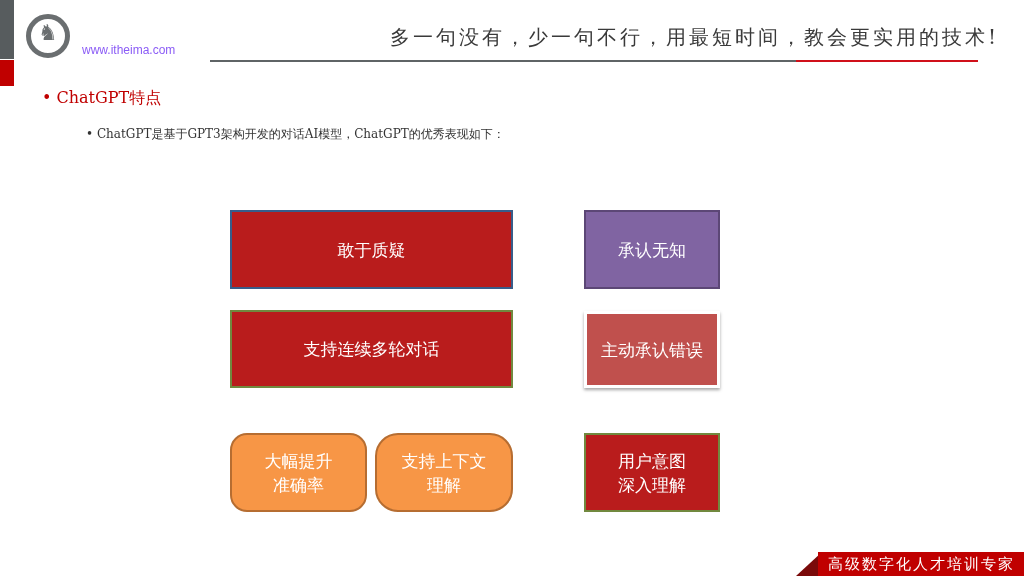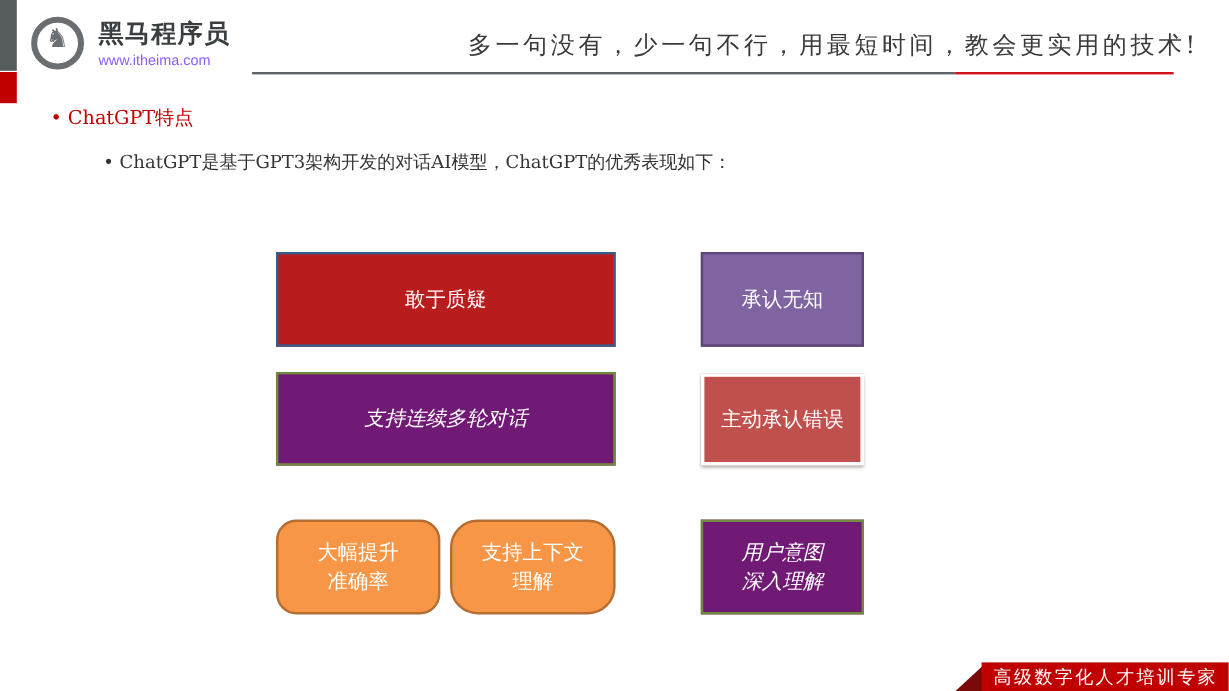--- a/index.html
+++ b/index.html
@@ -8,40 +8,39 @@
   .strip-red{position:absolute;left:0;top:60px;width:14px;height:26px;background:#c00000;}
   .logo{position:absolute;left:26px;top:12px;width:180px;height:50px;}
   .logo-circle{position:absolute;left:0;top:2px;width:44px;height:44px;border-radius:50%;border:5px solid #6a6e70;box-sizing:border-box;}
   .logo-horse{position:absolute;left:12px;top:10px;font-size:22px;color:#6a6e70;line-height:1;}
   .logo-title{position:absolute;left:56px;top:2px;font-size:21px;font-weight:bold;color:#3a3e40;letter-spacing:1px;white-space:nowrap;}
   .logo-url{position:absolute;left:56px;top:31px;font-size:12px;color:#8b5cf6;font-family:"Liberation Sans",sans-serif;white-space:nowrap;}
   .slogan{position:absolute;left:390px;top:24px;font-size:20px;color:#3a3a3a;font-family:"DejaVu Serif","Liberation Serif",serif;letter-spacing:3px;white-space:nowrap;}
   .hr-grey{position:absolute;left:210px;top:60px;width:586px;height:2px;background:#5f6466;}
   .hr-red{position:absolute;left:796px;top:60px;width:182px;height:2px;background:#d0101a;}
   .b1{position:absolute;left:42px;top:88px;font-size:16px;color:#c00000;font-family:"DejaVu Serif","Liberation Serif",serif;white-space:nowrap;}
-  .b2{position:absolute;left:86px;top:126px;font-size:15px;color:#333;font-family:"DejaVu Serif","Liberation Serif",serif;white-space:nowrap;}
+  .b2{position:absolute;left:86px;top:126px;font-size:12px;color:#333;font-family:"DejaVu Serif","Liberation Serif",serif;white-space:nowrap;}
   .box{position:absolute;display:flex;align-items:center;justify-content:center;text-align:center;color:#fff;font-size:17px;line-height:24px;box-sizing:border-box;border:2px solid;}
   .blue{background:#b91c1c;border-color:#385d8a;}
   .purple{background:#8064a2;border-color:#5c4776;}
-  .green{background:#701a75;border-color:#71893f;font-style:italic;}
+  .green{background:#b91c1c;border-color:#71893f;}
   .red{background:#c0504d;border:3px solid #fff;box-shadow:0 2px 3px rgba(0,0,0,0.35);}
   .orange{background:#f79646;border-color:#b66d31;}
   .footer-tri{position:absolute;left:796px;top:552px;width:0;height:0;border-left:26px solid transparent;border-bottom:24px solid #7a0a0a;}
   .footer{position:absolute;left:818px;top:552px;width:206px;height:24px;background:#c00000;color:#fff;font-size:15px;line-height:24px;font-family:"DejaVu Serif","Liberation Serif",serif;letter-spacing:2px;padding-left:10px;box-sizing:border-box;white-space:nowrap;}
 </style>
 </head>
 <body>
 
 <div class="strip-grey"></div>
 <div class="strip-red"></div>
 
 <div class="logo">
   <div class="logo-circle"></div>
   <div class="logo-horse">♞</div>
-  <div class="logo-title">黑马程序员</div>
   <div class="logo-url">www.itheima.com</div>
 </div>
 
 <div class="slogan">多一句没有，少一句不行，用最短时间，教会更实用的技术!</div>
 <div class="hr-grey"></div>
 <div class="hr-red"></div>
 
 <div class="b1">• <span>ChatGPT特点</span></div>
 <div class="b2">• <span>ChatGPT是基于GPT3架构开发的对话AI模型，ChatGPT的优秀表现如下：</span></div>
 

